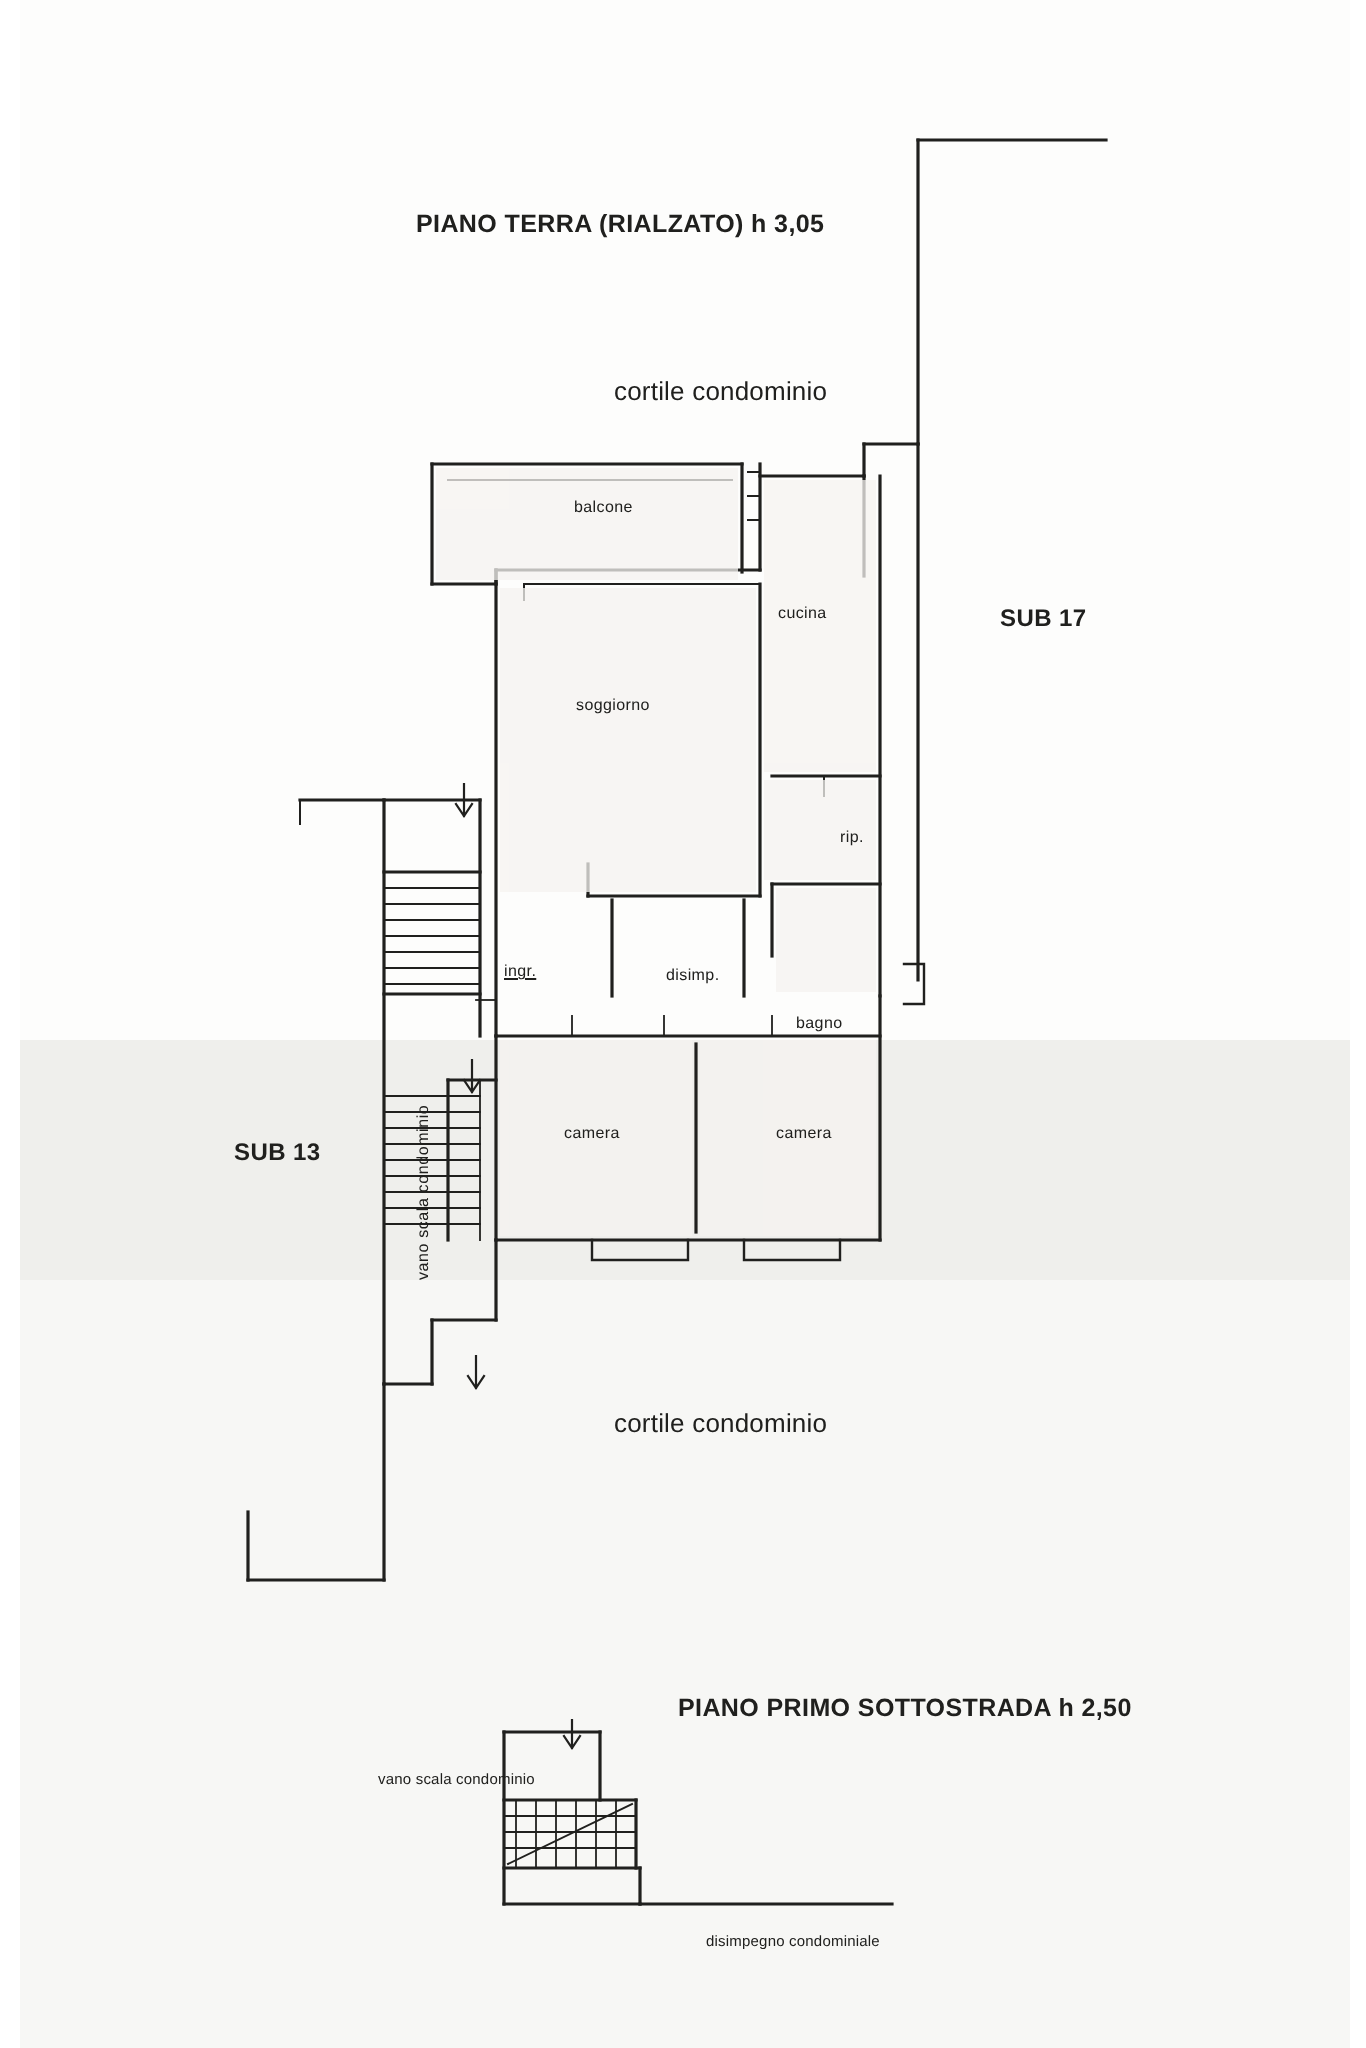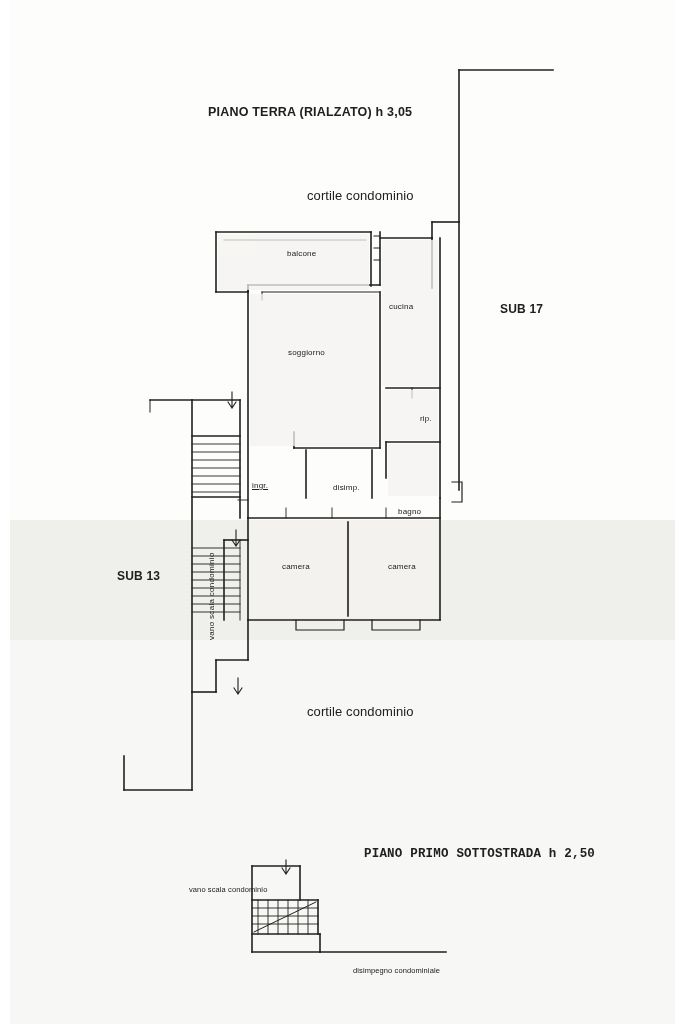--- a/index.html
+++ b/index.html
@@ -269,19 +269,19 @@
   <div class="txt t-room" style="left:282px; top:563px;">camera</div>
 
   <div class="txt t-room" style="left:388px; top:563px;">camera</div>
 
   <div class="txt t-sub" style="left:117px; top:570px;">SUB 13</div>
 
   <div class="txt t-vert" style="left:208px; top:640px;">vano scala condominio</div>
 
   <div class="txt t-courtyard" style="left:307px; top:705px;">cortile condominio</div>
 
-  <div class="txt t-title" style="left:346px; top:848px;font-family:Liberation Mono, monospace;">PIANO PRIMO SOTTOSTRADA h 2,50</div>
+  <div class="txt t-title" style="left:321px; top:848px;">PIANO PRIMO SOTTOSTRADA h 2,50</div>
 
   <div class="txt t-small" style="left:189px; top:886px;">vano scala condominio</div>
 
   <div class="txt t-small" style="left:353px; top:967px;">disimpegno condominiale</div>
 
 </div>
 
 </body></html>

